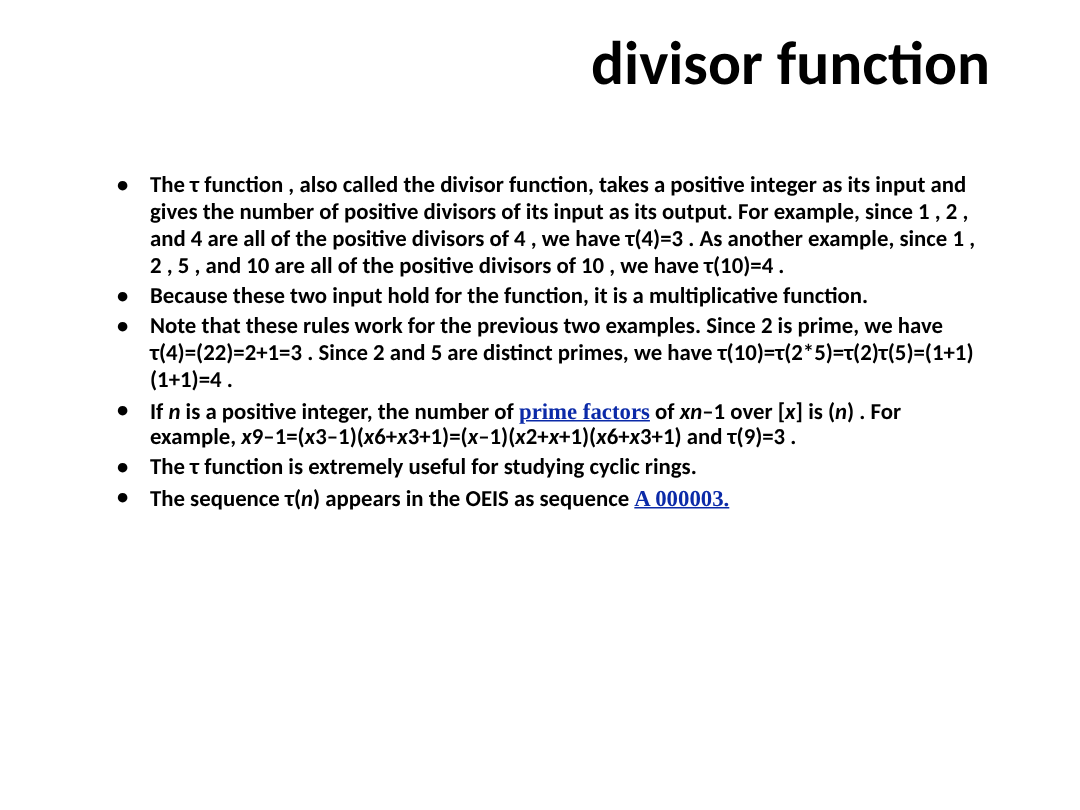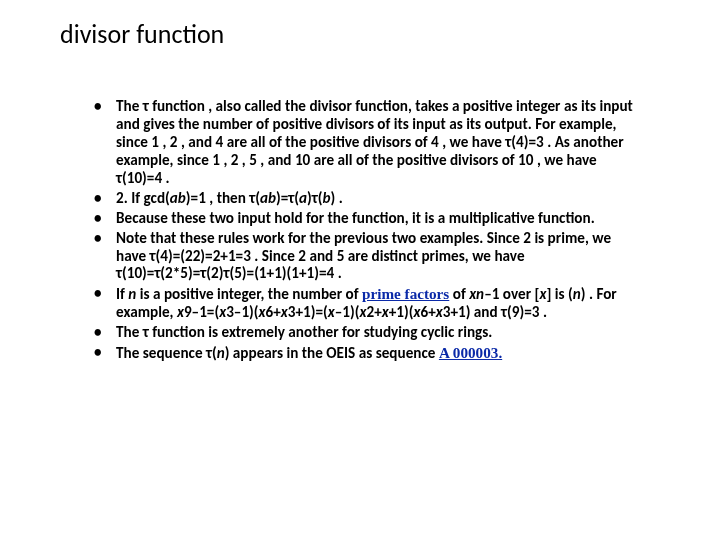--- a/index.html
+++ b/index.html
@@ -13,29 +13,29 @@
     overflow: hidden;
   }
   .slide {
     width: 720px;
     height: 540px;
     box-sizing: border-box;
     padding: 18px 60px 0 60px;
     position: relative;
   }
   .title {
-    text-align: left;
-    font-size: 26px;
-    font-weight: 400;
+    text-align: right;
+    font-size: 41px;
+    font-weight: 700;
     margin: 0 0 48px 0;
     letter-spacing: 0px;
   }
   ul.bullets {
     list-style: none;
-    margin: 16px;
+    margin: 0;
     padding: 0 0 0 18px;
   }
   ul.bullets > li {
     position: relative;
     padding-left: 22px;
     font-size: 15.2px;
     line-height: 1.18;
     margin: 0 0 2px 0;
     font-weight: 600;
   }
@@ -55,20 +55,19 @@
     font-family: Liberation Serif, serif;
   }
 </style>
 </head>
 <body>
 
 <div class="slide">
   <h1 class="title">divisor function</h1>
   <ul class="bullets">
     <li>The  τ function , also called the divisor function, takes a positive integer as its input and gives the number of positive divisors of its input as its output. For example, since 1 , 2 , and 4 are all of the positive divisors of 4 , we have τ(4)=3 . As another example, since 1 , 2 , 5 , and 10 are all of the positive divisors of 10 , we have τ(10)=4 .</li>
-    <li>2. If gcd(<span class="i">ab</span>)=1 , then τ(<span class="i">ab</span>)=τ(<span class="i">a</span>)τ(<span class="i">b</span>) .</li>
     <li>Because these two input hold for the  function, it is a multiplicative function.</li>
     <li>Note that these rules work for the previous two examples. Since 2 is prime, we have τ(4)=(22)=2+1=3 . Since 2 and 5 are distinct primes, we have τ(10)=τ(2*5)=τ(2)τ(5)=(1+1)(1+1)=4 .</li>
     <li>If <span class="i">n</span> is a positive integer, the number of <span class="link">prime factors</span> of <span class="i">xn</span>–1 over [<span class="i">x</span>] is (<span class="i">n</span>) . For example, <span class="i">x</span>9–1=(<span class="i">x</span>3–1)(<span class="i">x</span>6+<span class="i">x</span>3+1)=(<span class="i">x</span>–1)(<span class="i">x</span>2+<span class="i">x</span>+1)(<span class="i">x</span>6+<span class="i">x</span>3+1) and τ(9)=3 .</li>
-    <li>The  τ function is extremely another for studying cyclic rings.</li>
+    <li>The  τ function is extremely useful for studying cyclic rings.</li>
     <li>The sequence τ(<span class="i">n</span>) appears in the OEIS as sequence <span class="link">A 000003.</span></li>
   </ul>
 </div>
 
 </body></html>

